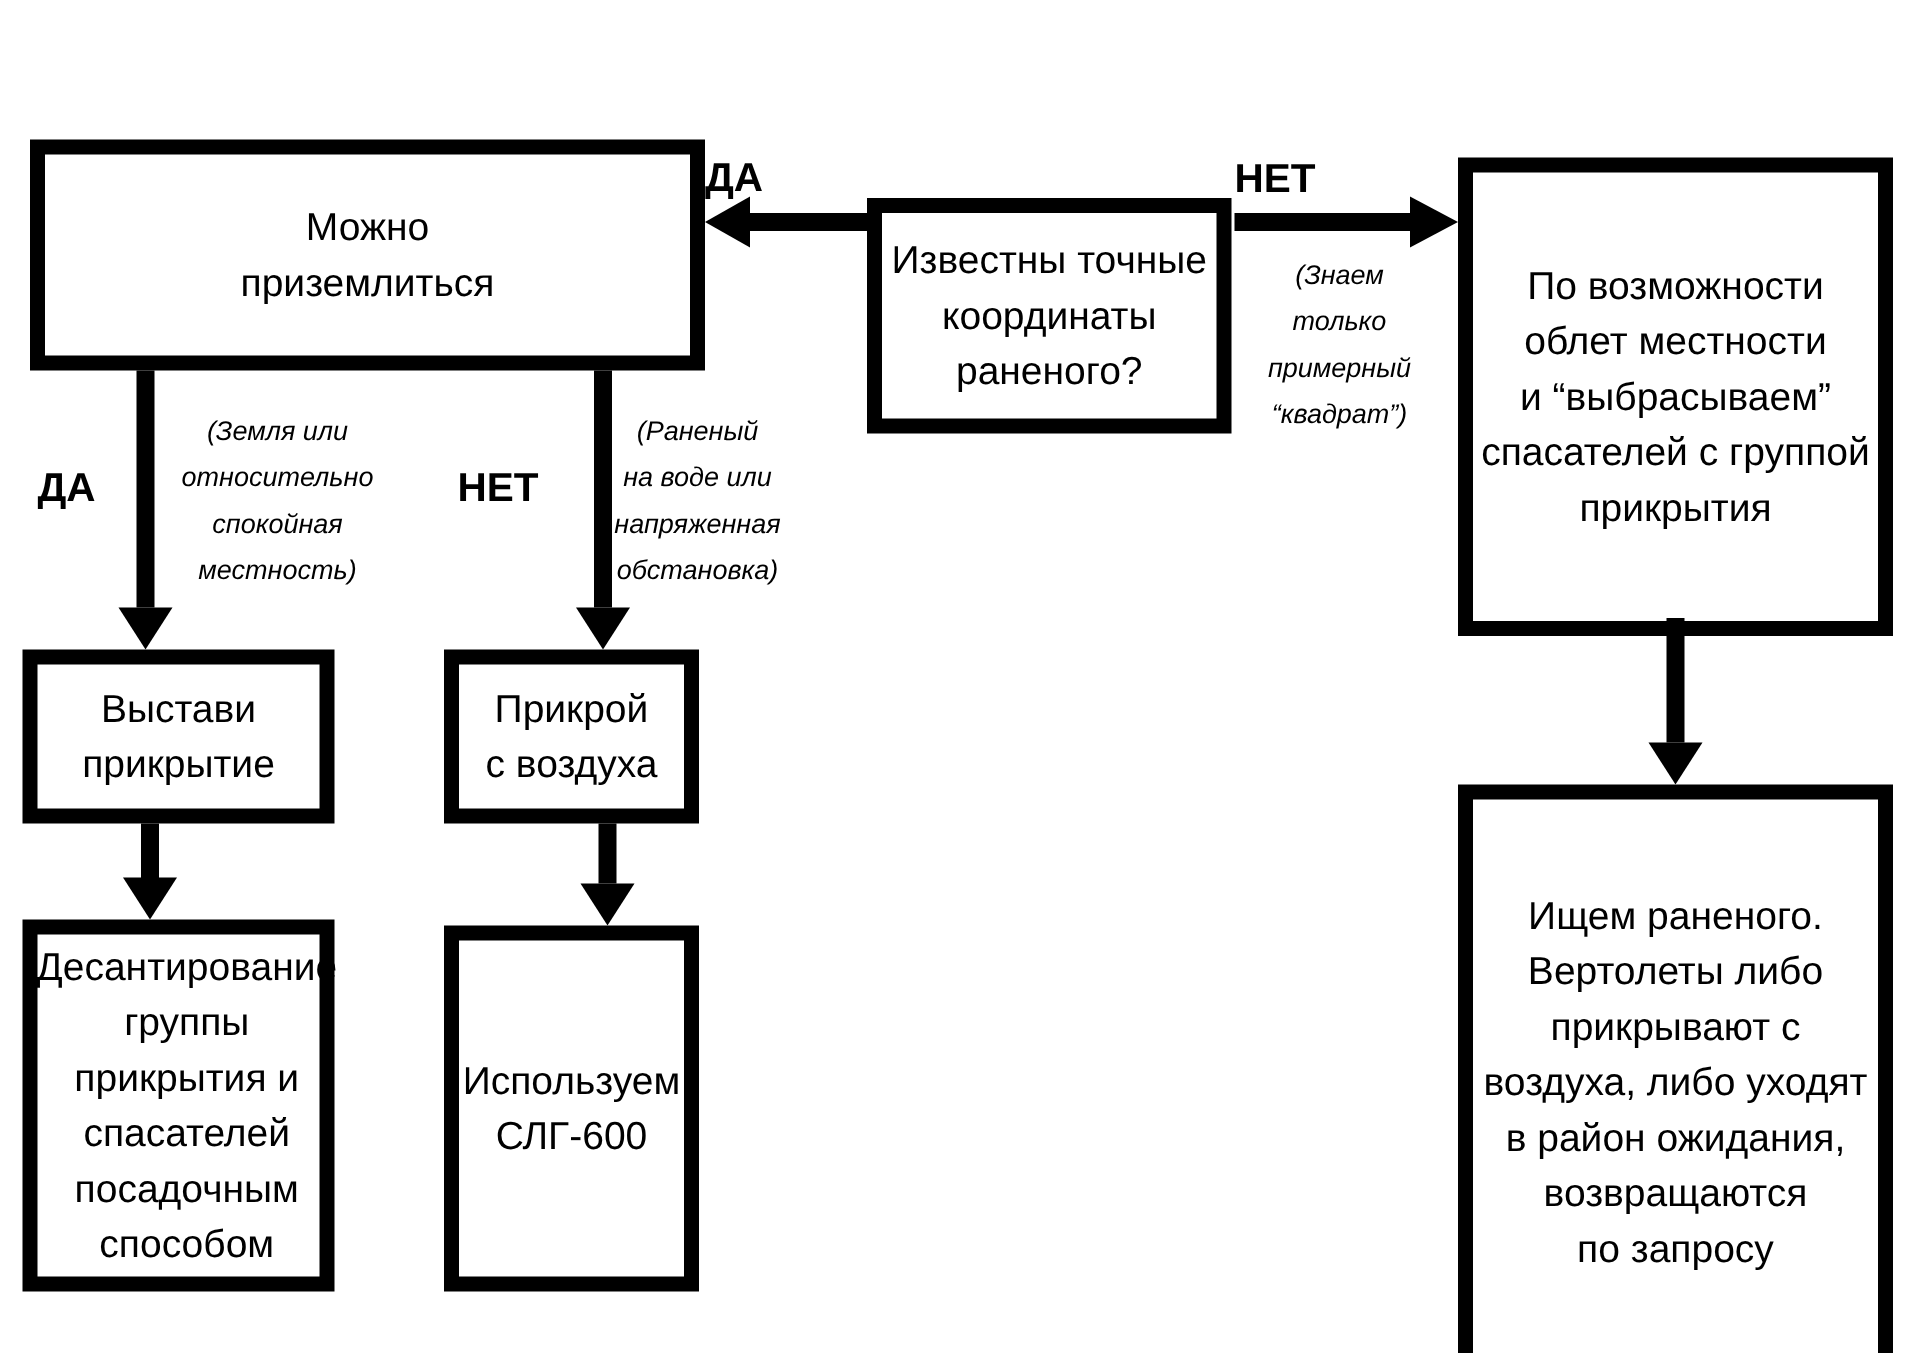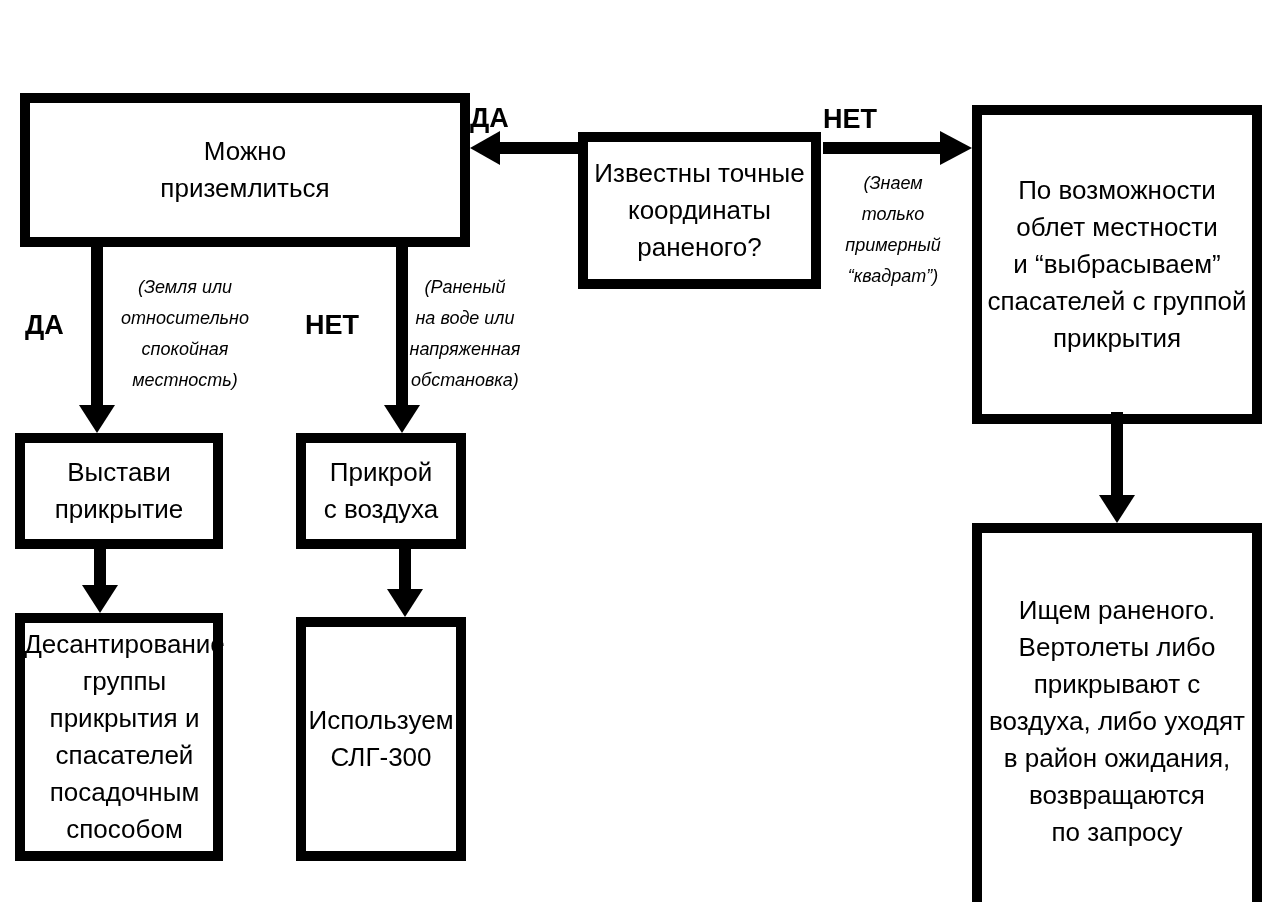--- a/index.html
+++ b/index.html
@@ -100,21 +100,21 @@
     <span class="node-text">Десантирование
 группы
 прикрытия и
 спасателей
 посадочным
 способом</span>
   </div>
 
   <div class="node" style="left:296px; top:617px; width:170px; height:244px;">
     <span class="node-text">Используем
-СЛГ-300</span>
+СЛГ-600</span>
   </div>
 
   <div class="node" style="left:972px; top:523px; width:290px; height:397px;">
     <span class="node-text">Ищем раненого.
 Вертолеты либо
 прикрывают с
 воздуха, либо уходят
 в район ожидания,
 возвращаются
 по запросу</span>

